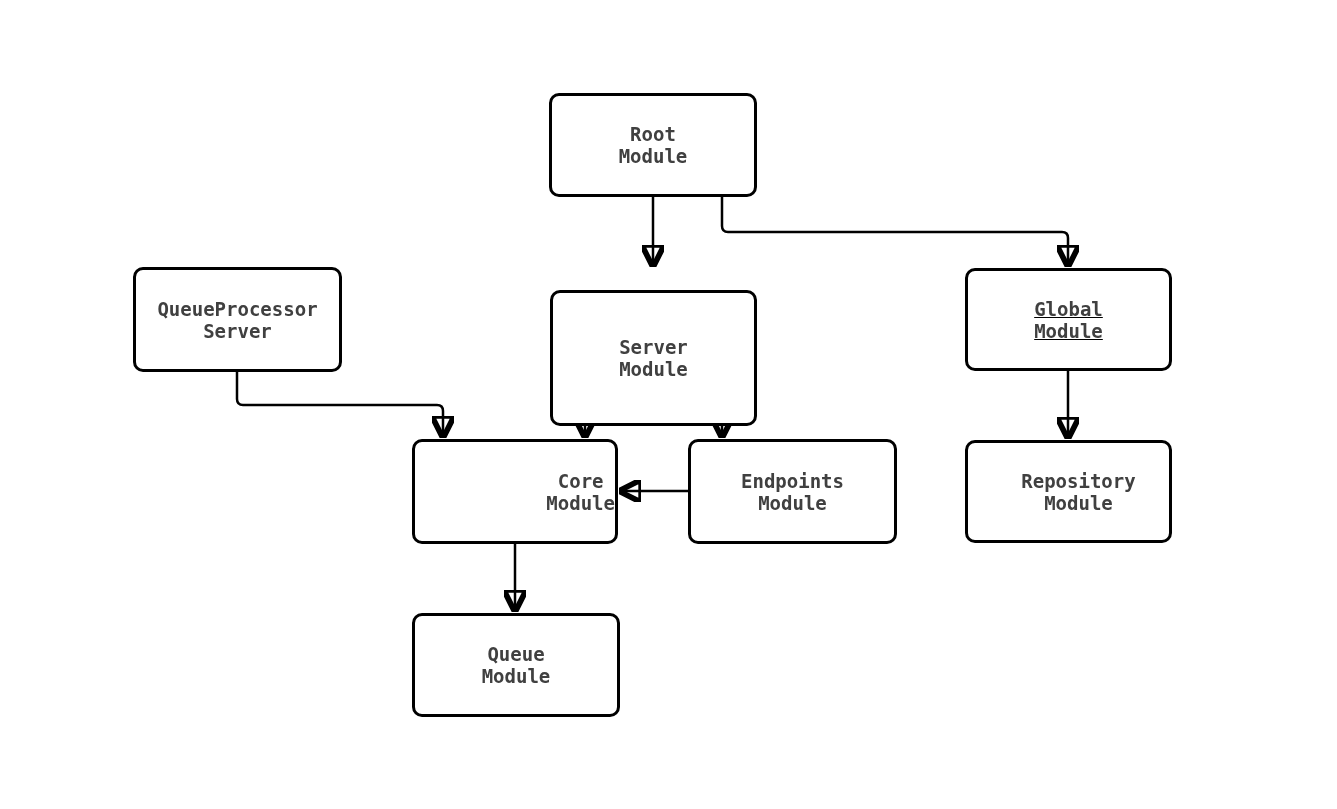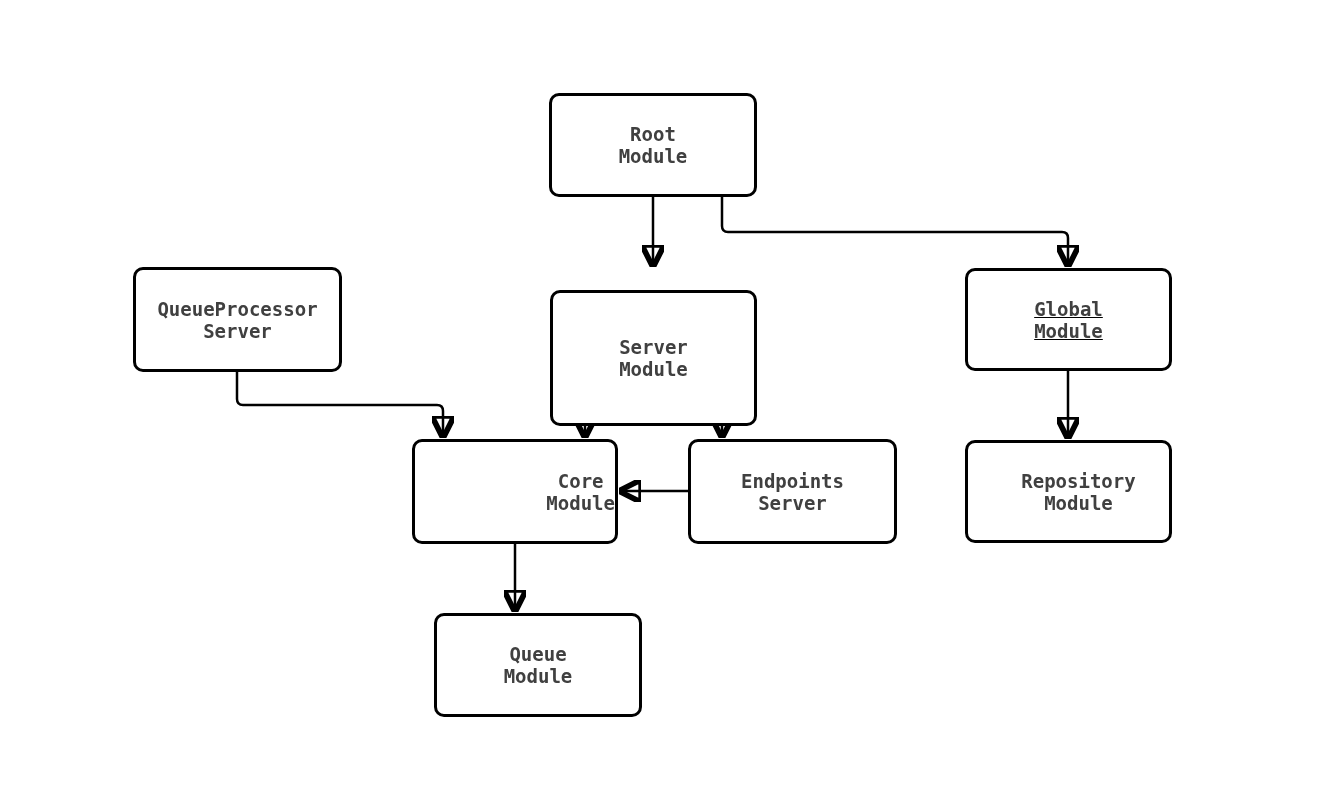--- a/index.html
+++ b/index.html
@@ -98,26 +98,26 @@
 Module</span>
   </div>
 
   <div class="node" style="left:412px; top:439px; width:206px; height:105px;justify-content:flex-end;">
     <span class="node-label">Core
 Module</span>
   </div>
 
   <div class="node" style="left:688px; top:439px; width:209px; height:105px;">
     <span class="node-label">Endpoints
-Server</span>
+Module</span>
   </div>
 
   <div class="node" style="left:965px; top:440px; width:207px; height:103px;padding-left:20px;">
     <span class="node-label">Repository
 Module</span>
   </div>
 
-  <div class="node" style="left:412px; top:613px; width:208px; height:104px;margin-left:22px;">
+  <div class="node" style="left:412px; top:613px; width:208px; height:104px;">
     <span class="node-label">Queue
 Module</span>
   </div>
 
 </div>
 
 </body></html>

